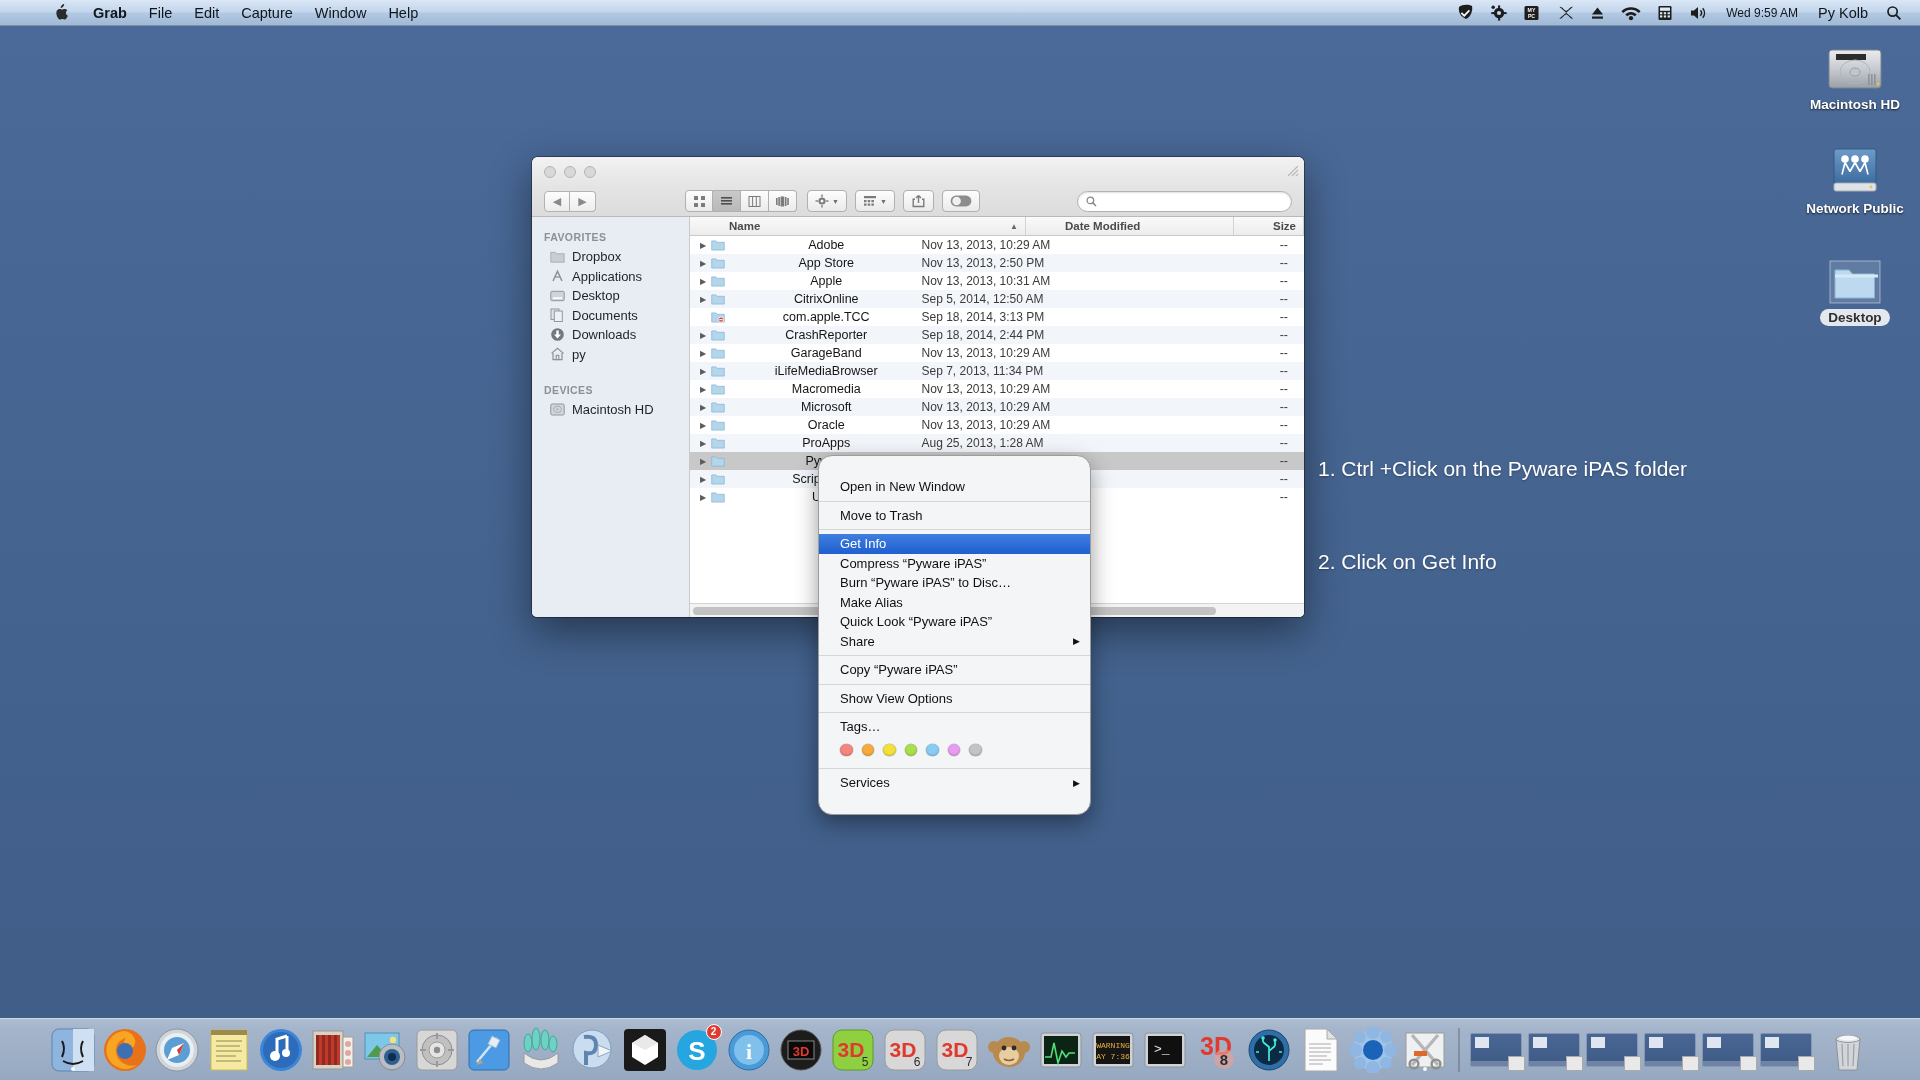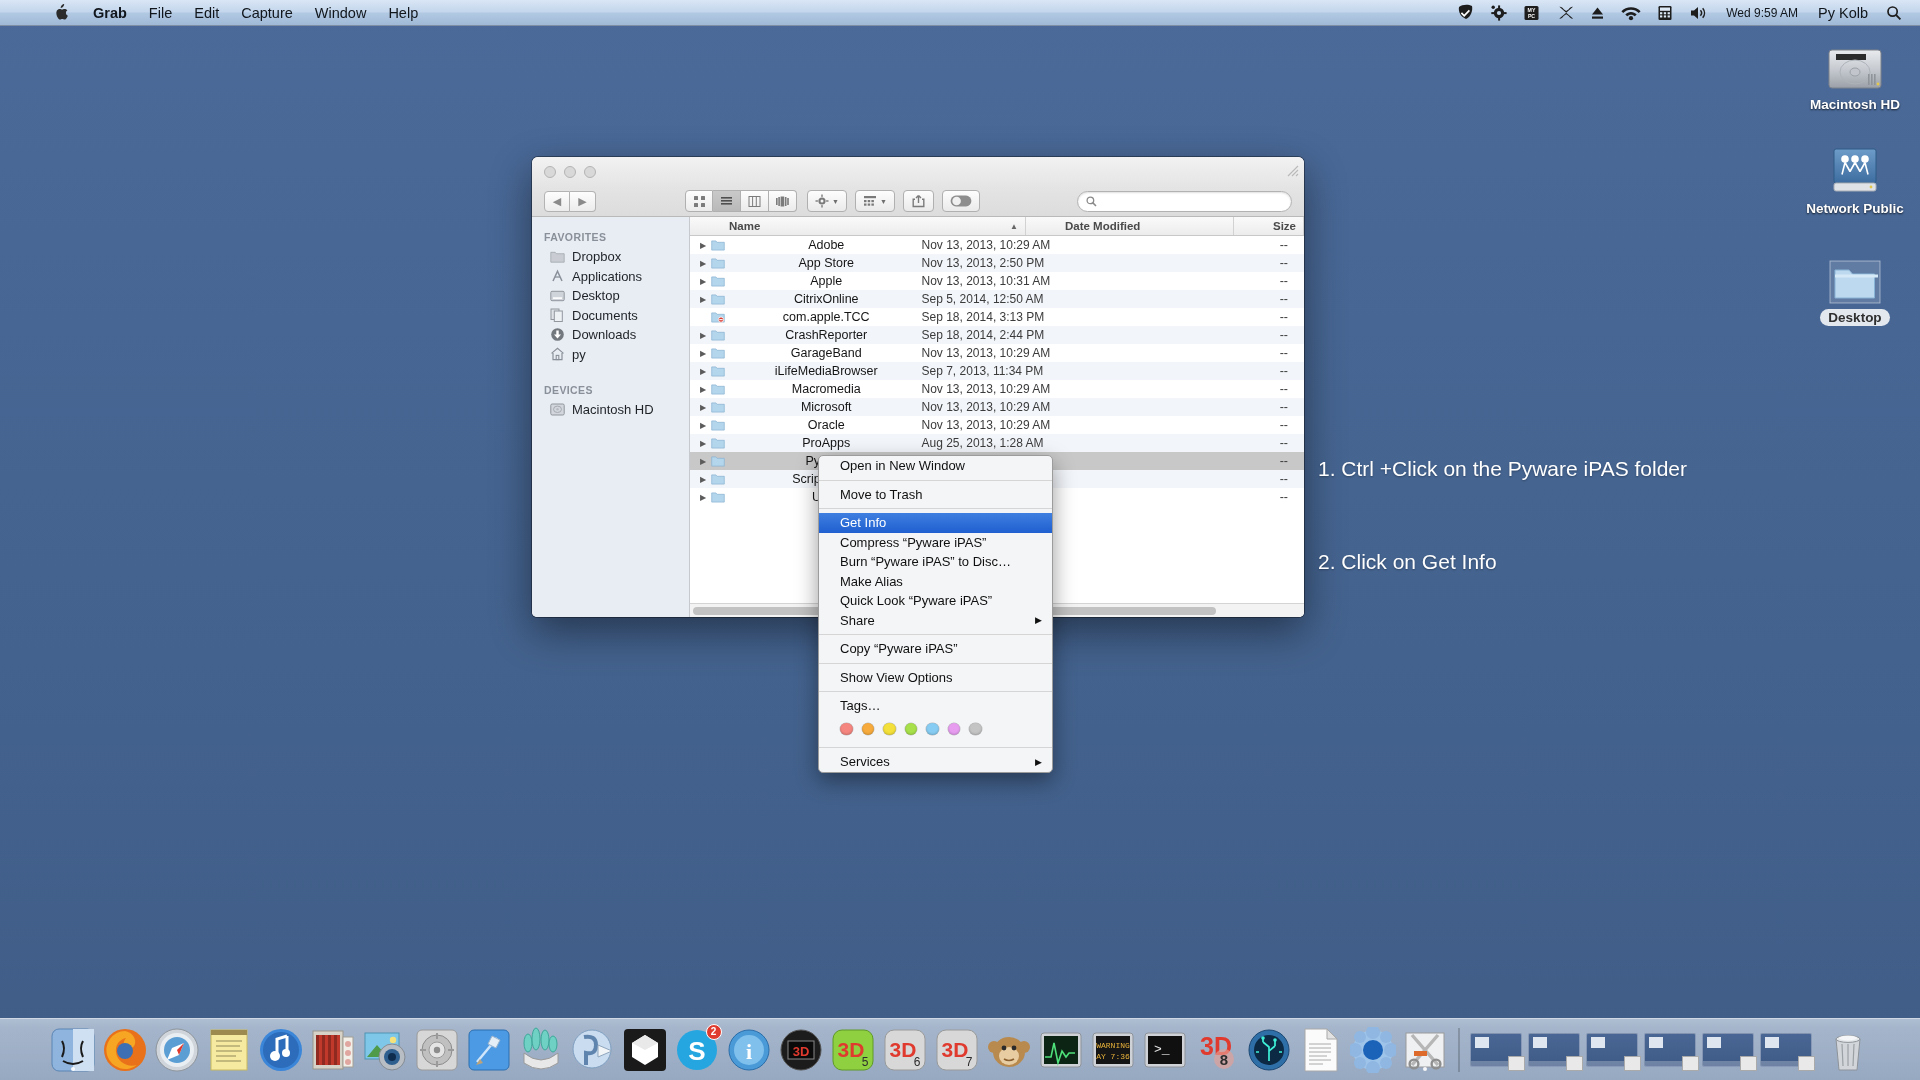--- a/index.html
+++ b/index.html
@@ -148,24 +148,24 @@
   .row .sz{ flex:1; text-align:right; padding-right:16px; color:#3b3b3b; }
 
   #hscroll{
     height:14px; background:#f3f3f3; border-top:1px solid #d4d4d4;
     position:absolute; bottom:0; left:0; right:0; display:flex; align-items:center; padding:0 3px;
   }
   .hthumb{ height:8px; border-radius:4px; background:#c2c2c2; width:86%; }
 
   
   #ctxmenu{
-    position:absolute; left:818px; top:455px; width:235px;
-    background:#f4f5f7; border:1px solid #9c9c9c; border-radius:5px;
+    position:absolute; left:818px; top:455px; width:273px;
+    background:#f4f5f7; border:1px solid #9c9c9c; border-radius:14px;
     box-shadow:0 8px 22px rgba(0,0,0,.4);
-    font-size:13px; color:#101010; padding:0 0; z-index:400;
+    font-size:13px; color:#101010; padding:21px 0; z-index:400;
   }
   .mi{ height:19.5px; display:flex; align-items:center; padding:0 10px 0 21px; position:relative; }
   .mi.hl{ background:linear-gradient(180deg,#3f7fe0,#1f5fd0); color:#fff; }
   .mi .sub{ margin-left:auto; font-size:9px; }
   .msep{ height:1px; background:#d5d5d5; margin:4px 0; }
   .tagrow{ display:flex; gap:9px; padding:7px 0 8px 21px; }
   .tag{ width:12.5px; height:12.5px; border-radius:50%; box-shadow:inset 0 -1px 2px rgba(0,0,0,.18), 0 0 0 .5px rgba(0,0,0,.22); }
 
   
   .annot{

